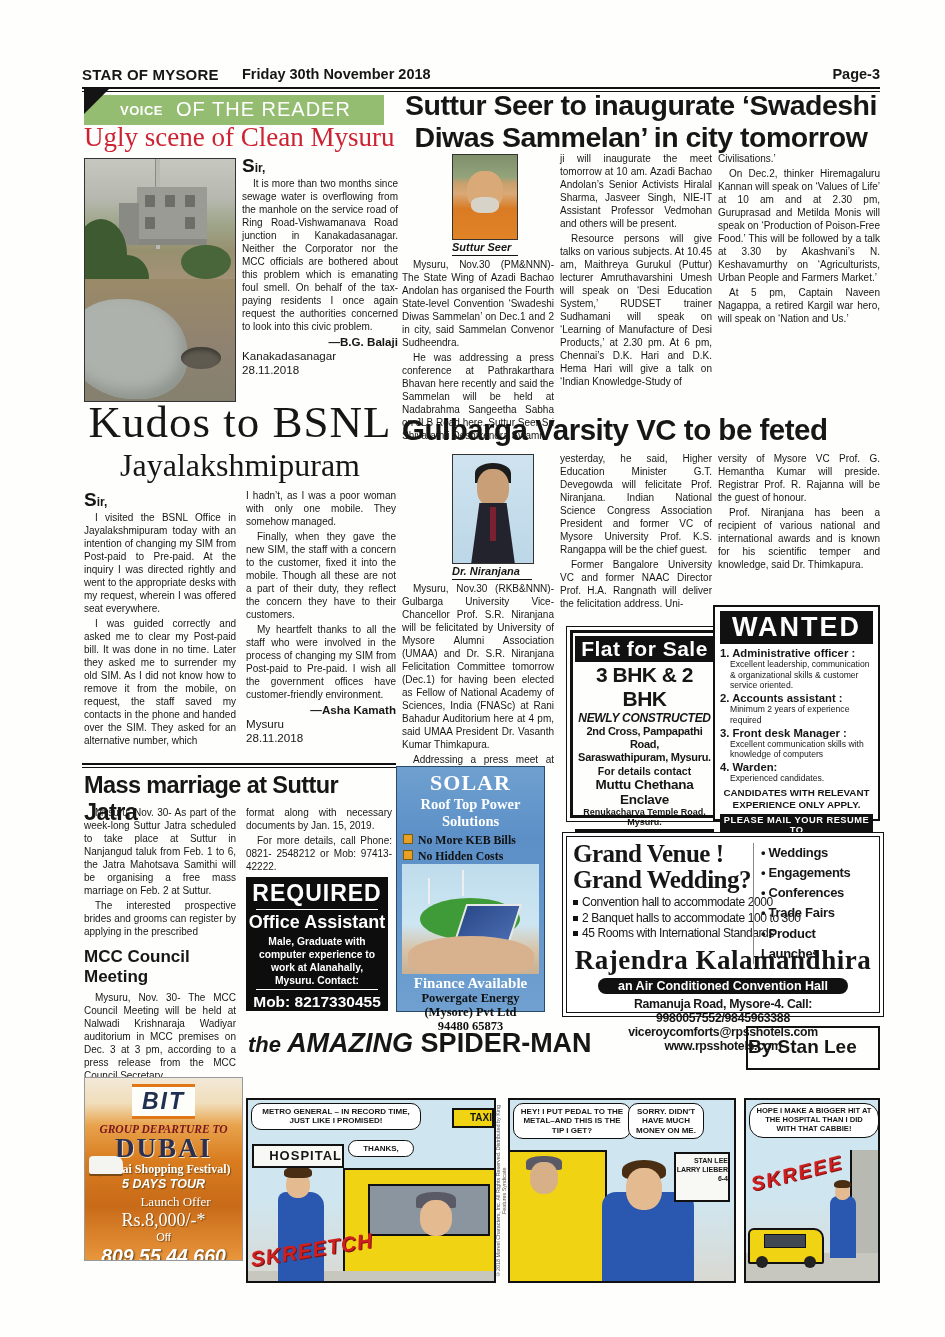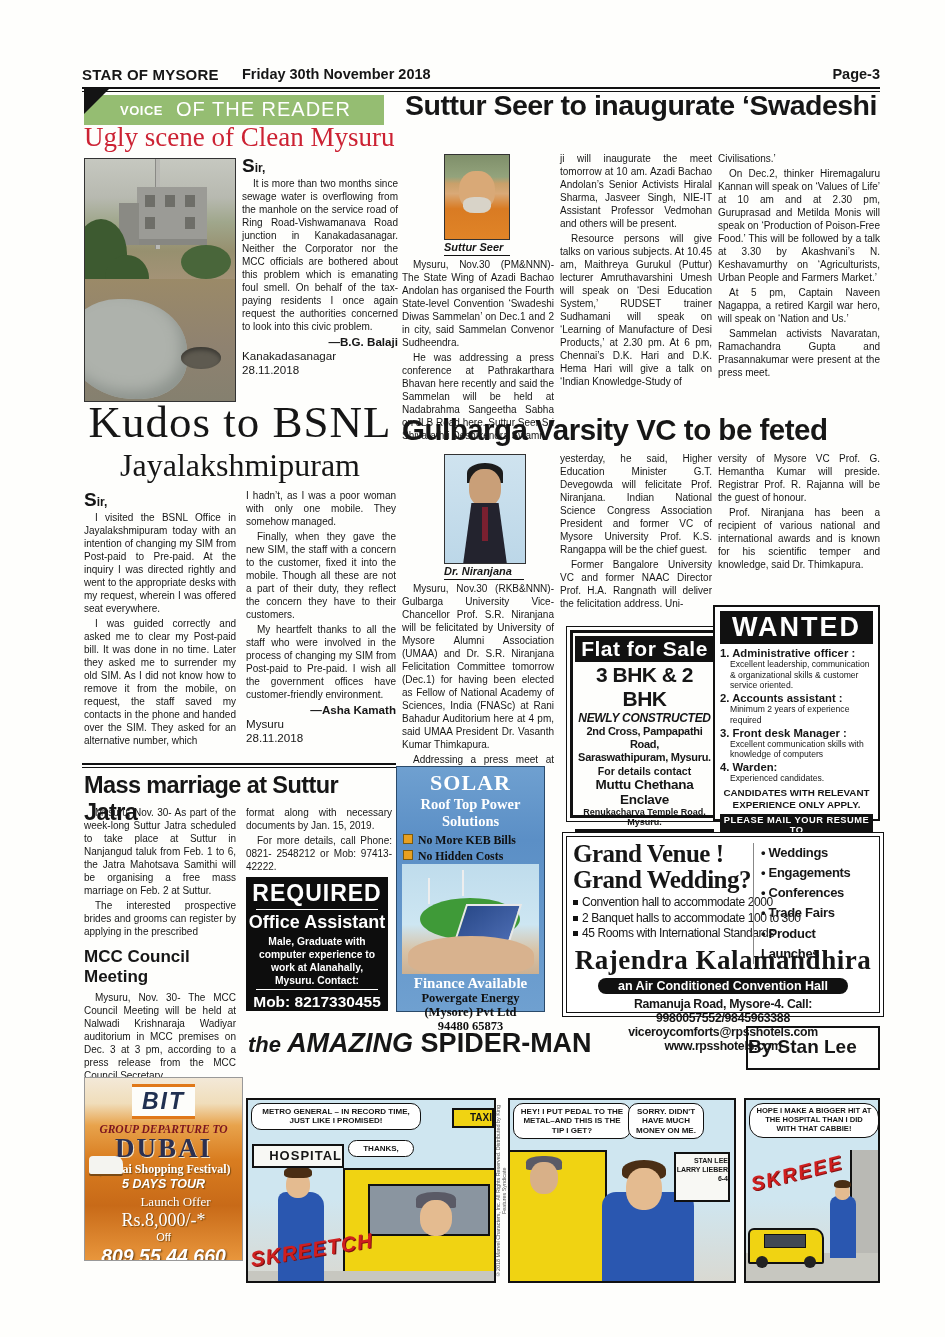--- a/index.html
+++ b/index.html
@@ -76,21 +76,21 @@
   .bit .ph{font-style:italic;font-weight:bold;font-size:19.5px;margin-top:2px;text-shadow:1px 1px 2px #5a3408;}
   .van{position:absolute;left:4px;top:78px;width:34px;height:18px;background:#f4f4f0;border-radius:4px 8px 2px 2px;box-shadow:0 2px 0 #7a4a14;}
   
   .suth{left:402px;top:90px;width:478px;text-align:center;font-size:28.5px;font-weight:bold;letter-spacing:-0.5px;line-height:1.12;}
   .gulh{left:402px;top:413px;width:478px;font-size:29.5px;font-weight:bold;letter-spacing:-0.5px;}
   .c1{left:402px;width:152px;}
   .c2{left:560px;width:152px;}
   .c3{left:718px;width:162px;}
   .sutcols{top:152px;}
   .gulcols{top:452px;}
-  .pfloat{float:left;margin:2px 6px 2px 8px;padding-left:34px;}
+  .pfloat{float:left;margin:2px 6px 2px 16px;padding-left:34px;}
   .pcap{font-size:11px;font-weight:bold;font-style:italic;border-bottom:1px solid #111;padding:1px 0 2px;}
   .ph-seer{width:64px;height:84px;background:linear-gradient(180deg,#7f8f6a 0%,#93a37c 26%,#c9a06a 34%,#d9a977 46%,#d97b23 64%,#e08427 100%);}
   .seerface{position:absolute;left:14px;top:16px;width:36px;height:40px;background:#d9a977;border-radius:45%;}
   .seerbeard{position:absolute;left:18px;top:42px;width:28px;height:16px;background:#d8d3c8;border-radius:40%;}
   .ph-nir{width:80px;height:108px;background:linear-gradient(180deg,#cfe3ef 0%,#bcd7e8 100%);}
   .nirhair{position:absolute;left:22px;top:8px;width:36px;height:20px;background:#1c1c1c;border-radius:50% 50% 0 0;}
   .nirface{position:absolute;left:24px;top:14px;width:32px;height:38px;background:#c99f78;border-radius:45%;}
   .nirsuit{position:absolute;left:6px;top:48px;width:68px;height:60px;background:#23232e;clip-path:polygon(18% 100%,30% 0,70% 0,82% 100%);}
   .nirtie{position:absolute;left:37px;top:52px;width:6px;height:34px;background:#7a2030;}
   
@@ -277,20 +277,21 @@
     <div class="f">(Dubai Shopping Festival)</div>
     <div class="t5">5 DAYS TOUR</div>
     <div class="lo">Launch Offer</div>
     <div class="pr">Rs.8,000/-*</div>
     <div class="off">Off</div>
     <div class="ph">809 55 44 660</div>
   </div>
 
   <div class="abs suth">
     <div>Suttur Seer to inaugurate ‘Swadeshi</div>
+    <div>Diwas Sammelan’ in city tomorrow</div>
   </div>
   <div class="abs c1 sutcols">
     <div class="pfloat" style="width:66px">
       <div class="photo ph-seer" style="position:relative">
         <div class="seerface"></div>
         <div class="seerbeard"></div>
       </div>
       <div class="pcap">Suttur Seer</div>
     </div>
     <div>
@@ -302,21 +303,20 @@
     <div>
         <p class="para just">ji will inaugurate the meet tomorrow at 10 am. Azadi Bachao Andolan’s Senior Activists Hiralal Sharma, Jasveer Singh, NIE-IT Assistant Professor Vedmohan and others will be present.</p>
         <p class="para just">Resource persons will give talks on various subjects. At 10.45 am, Maithreya Gurukul (Puttur) lecturer Amruthavarshini Umesh will speak on ‘Desi Education System,’ RUDSET trainer Sudhamani will speak on ‘Learning of Manufacture of Desi Products,’ at 2.30 pm. At 6 pm, Chennai’s D.K. Hari and D.K. Hema Hari will give a talk on ‘Indian Knowledge-Study of</p>
       </div>
   </div>
   <div class="abs c3 sutcols cont">
     <div>
         <p class="para just">Civilisations.’</p>
         <p class="para just">On Dec.2, thinker Hiremagaluru Kannan will speak on ‘Values of Life’ at 10 am and at 2.30 pm, Guruprasad and Metilda Monis will speak on ‘Production of Poison-Free Food.’ This will be followed by a talk at 3.30 by Akashvani’s N. Keshavamurthy on ‘Agriculturists, Urban People and Farmers Market.’</p>
         <p class="para just">At 5 pm, Captain Naveen Nagappa, a retired Kargil war hero, will speak on ‘Nation and Us.’</p>
-        <p class="para just">Sammelan activists Navaratan, Ramachandra Gupta and Prasannakumar were present at the press meet.</p>
       </div>
   </div>
 
   <div class="abs gulh">Gulbarga Varsity VC to be feted</div>
   <div class="abs c1 gulcols">
     <div class="pfloat" style="width:80px">
       <div class="photo ph-nir" style="position:relative">
         <div class="nirhair"></div>
         <div class="nirface"></div>
         <div class="nirsuit"></div>

